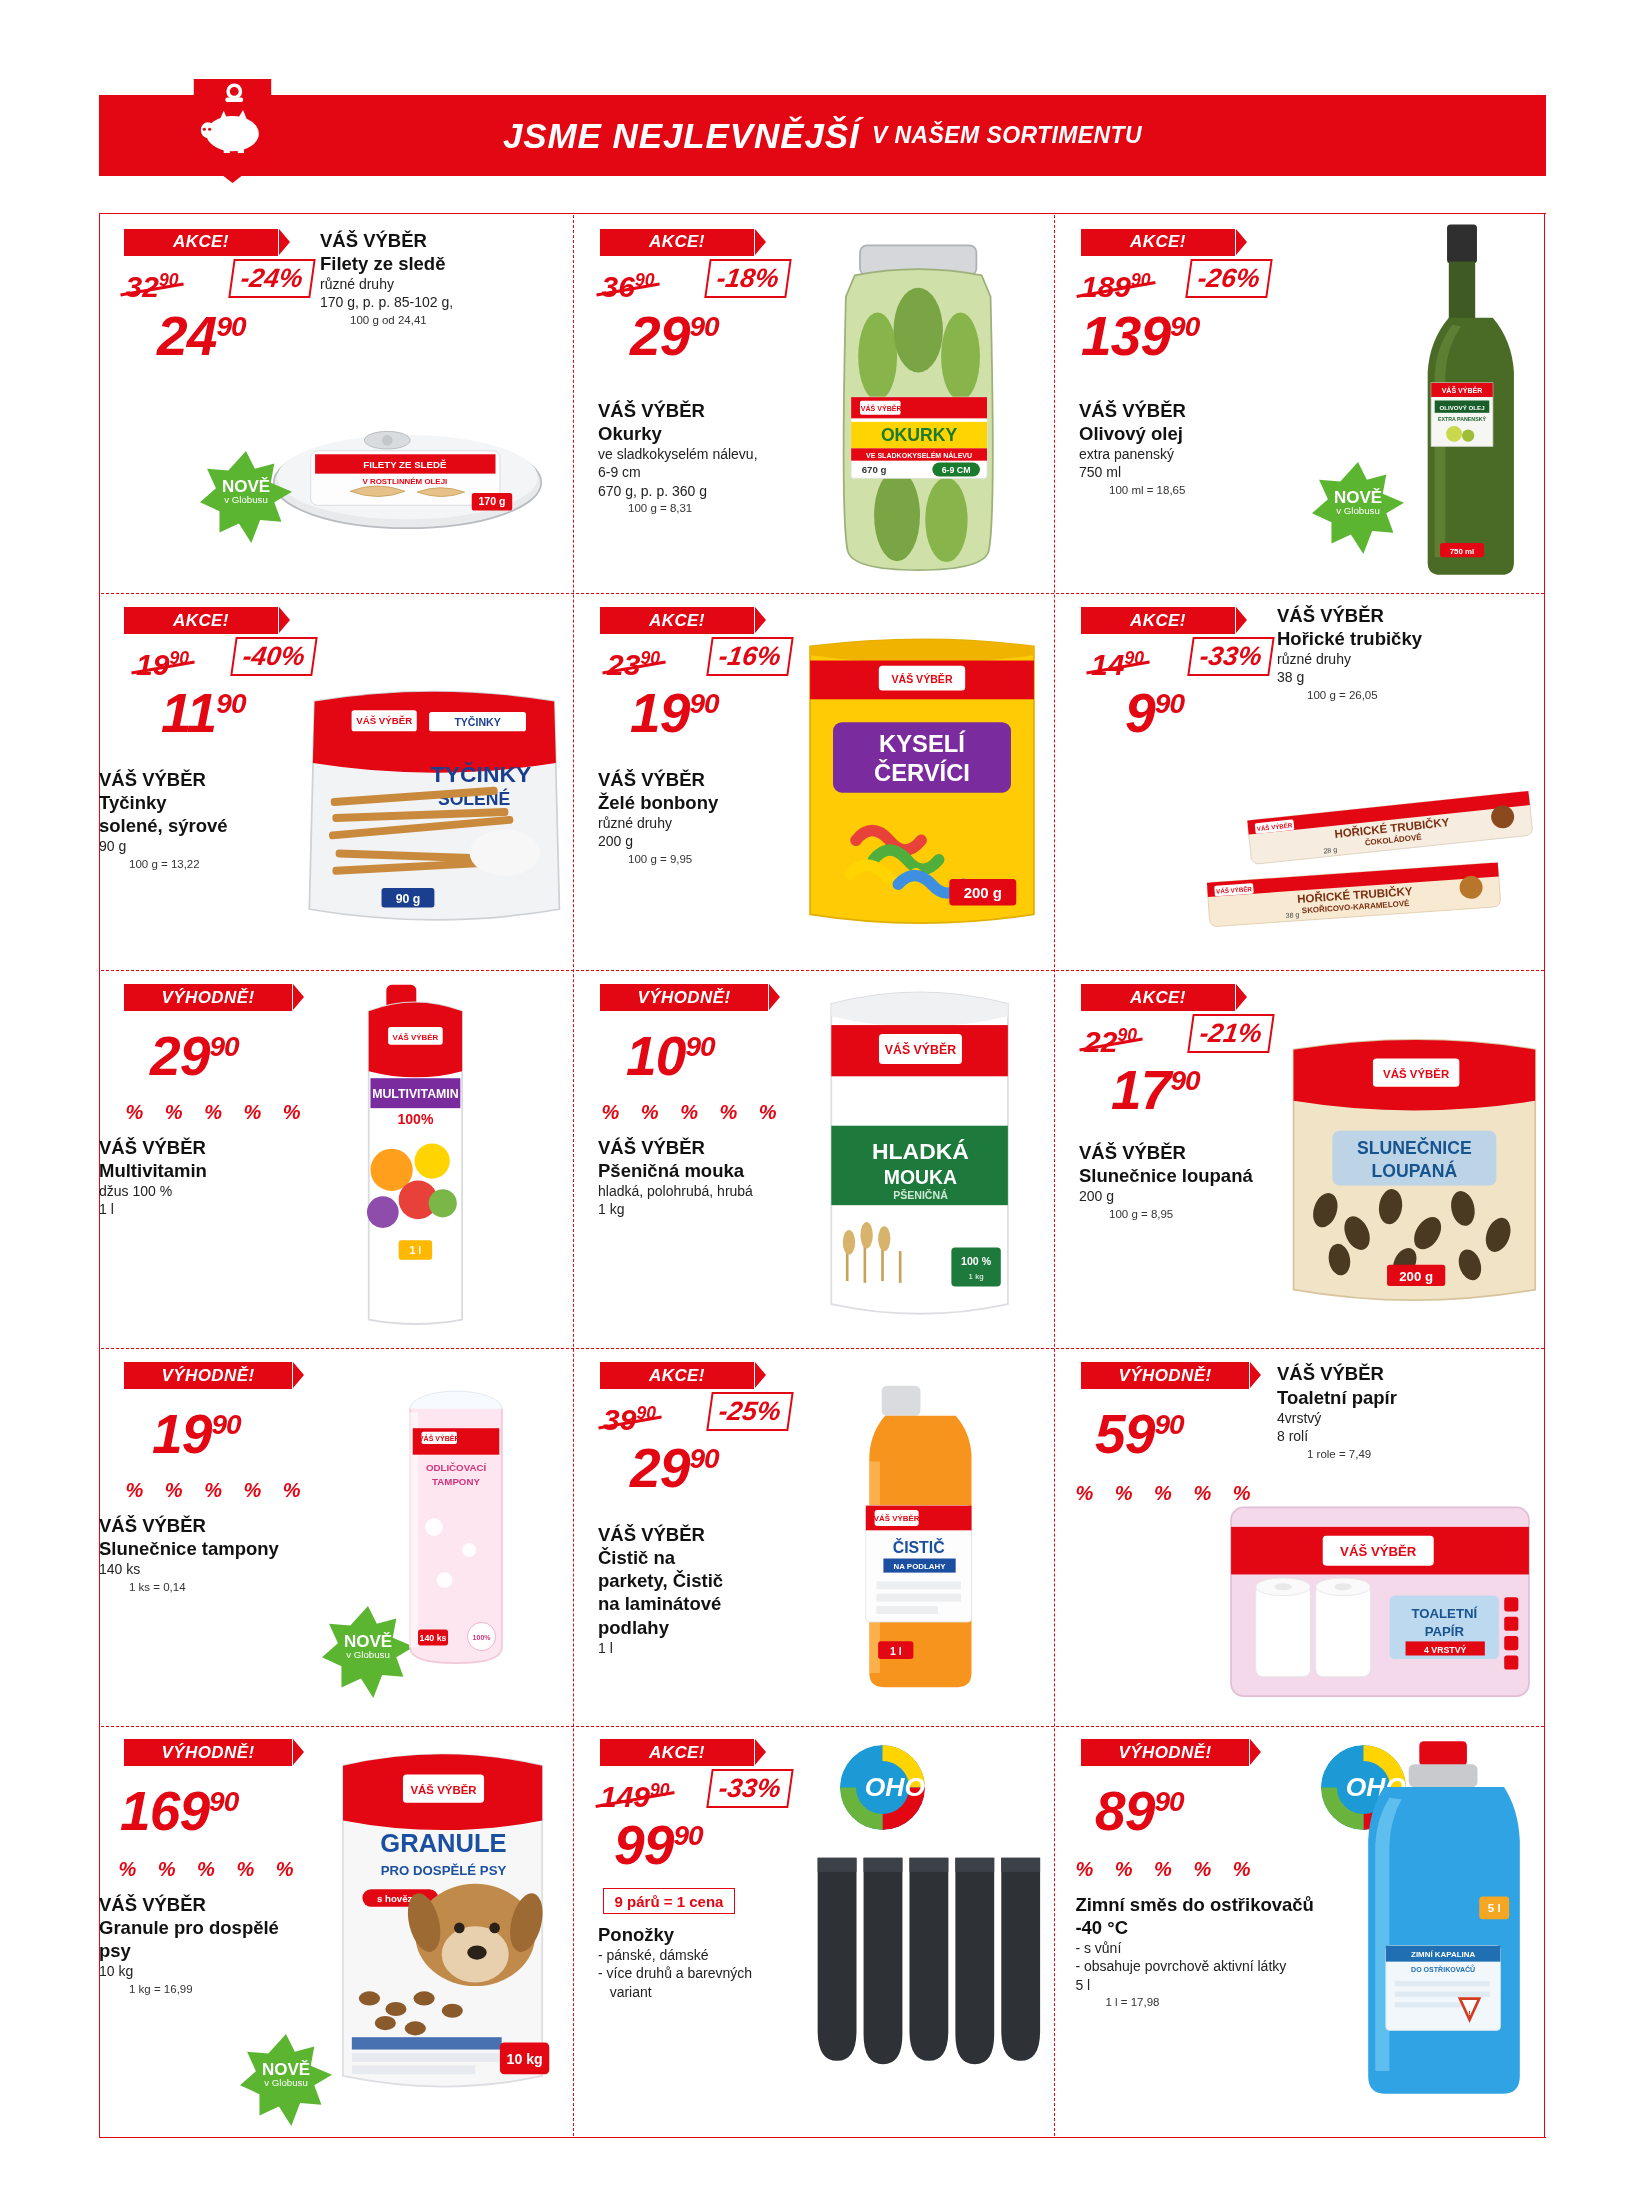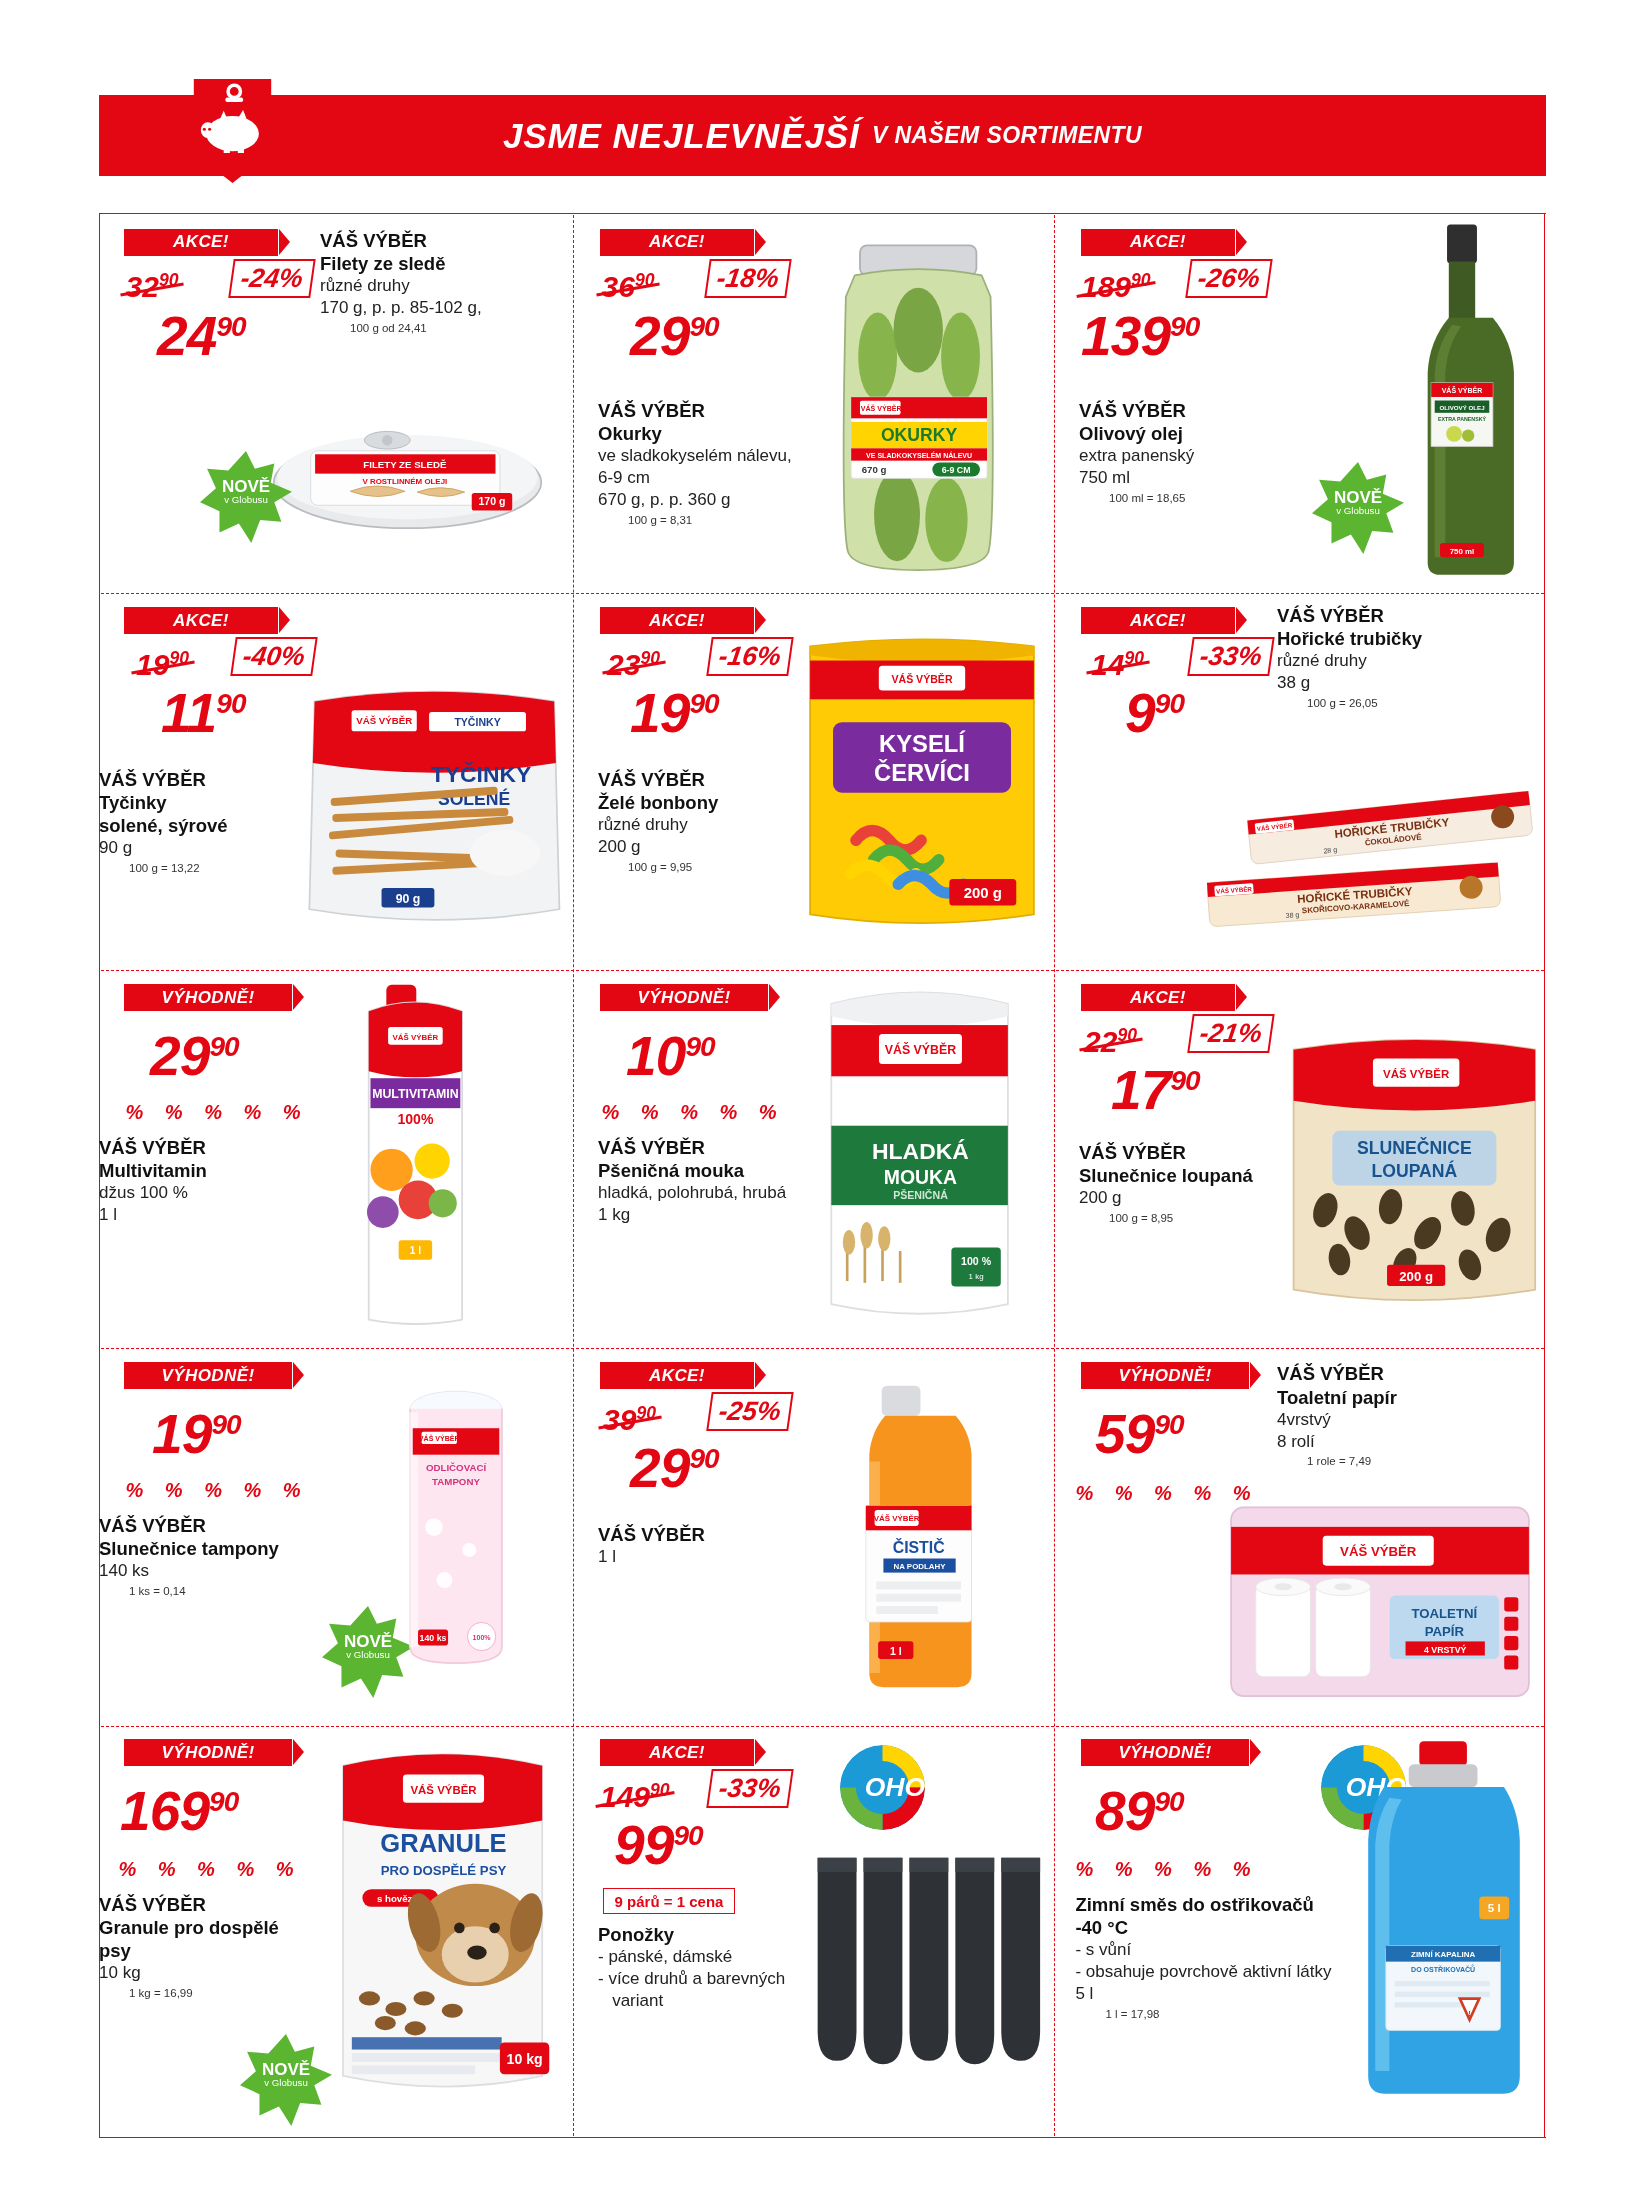--- a/index.html
+++ b/index.html
@@ -30,21 +30,21 @@
   .oldprice sup{font-size:17.6px;vertical-align:super;}
   .oldprice .strike{position:absolute;left:-5.3px;right:-5.3px;top:52%;height:2.6px;background:#e30613;transform:rotate(-10deg);}
   .newprice{color:#e30613;font-weight:bold;font-size:55px;line-height:.95;font-style:italic;letter-spacing:-0.9px;}
   .newprice sup{font-size:28px;vertical-align:super;}
   .discount{display:inline-block;border:2.6px solid #e30613;color:#e30613;font-weight:bold;font-size:26.5px;font-style:italic;padding:1.8px 8px;transform:skewX(-8deg);}
   .pcts{color:#e30613;font-weight:bold;font-size:20px;letter-spacing:8px;font-style:italic;}
 
   
   .brand{font-size:18.5px;font-weight:bold;color:#111;line-height:1.25;}
   .pname{font-size:18.5px;font-weight:bold;color:#111;line-height:1.25;}
-  .pdesc{font-size:17px;color:#222;line-height:1.3;}
+  .pdesc{font-size:14px;color:#222;line-height:1.3;}
   .punit{font-size:11.5px;color:#333;margin-left:30px;margin-top:2.6px;}
 
   
   .nove{position:absolute;width:92px;height:92px;}
   .nove .star{position:absolute;left:0;top:0;width:92px;height:92px;}
   .nove .txt{position:absolute;left:0;top:26.5px;width:92px;text-align:center;color:#fff;font-weight:bold;font-size:17px;line-height:1.05;}
   .nove .txt small{display:block;font-size:9.7px;font-weight:normal;}
   .oho{position:absolute;width:85px;height:85px;border-radius:50%;overflow:hidden;}
   .oho .txt{position:absolute;left:0;top:50%;transform:translateY(-50%);width:100%;text-align:right;color:#fff;font-weight:bold;font-style:italic;font-size:26.5px;}
   .paircena{position:absolute;background:#fff;border:1.8px solid #e30613;color:#e30613;font-weight:bold;font-size:15px;padding:3.5px 10.6px;}
@@ -536,20 +536,24 @@
       <span class="oldprice"><span>39</span><sup>90</sup><span class="strike"></span></span>
     </div>
     <div style="position:absolute;left:134px;top:42px;">
       <span class="discount">-25%</span>
     </div>
     <div style="position:absolute;left:55px;top:92px;">
       <span class="newprice"><span>29</span><sup>90</sup></span>
     </div>
     <div style="position:absolute;left:23px;top:173px;width:221px;">
       <div class="brand">VÁŠ VÝBĚR</div>
+      <div class="pname" style="white-space:pre-line;">Čistič na
+parkety, Čistič
+na laminátové
+podlahy</div>
       <div class="pdesc">1 l</div>
     </div>
 
     <div class="prod" style="left:236px;top:26.5px;width:203px;height:326px;">
       <svg viewBox="0 0 230 370" width="203" height="326">
         <rect x="80" y="10" width="44" height="34" rx="6" fill="#d9dbde"></rect>
         <path d="M84 44 q-16 18 -18 44 l0 248 q0 16 16 16 l84 0 q16 0 16 -16 l0 -248 q-2 -26 -18 -44 Z" fill="#f7941d"></path>
         <path d="M72 96 l0 240" stroke="#ffc46b" stroke-width="12" opacity=".6"></path>
         <rect x="62" y="146" width="120" height="132" rx="4" fill="#fdfdfd" stroke="#e3e4e6"></rect>
         <rect x="62" y="146" width="120" height="28" fill="#e30613"></rect>

